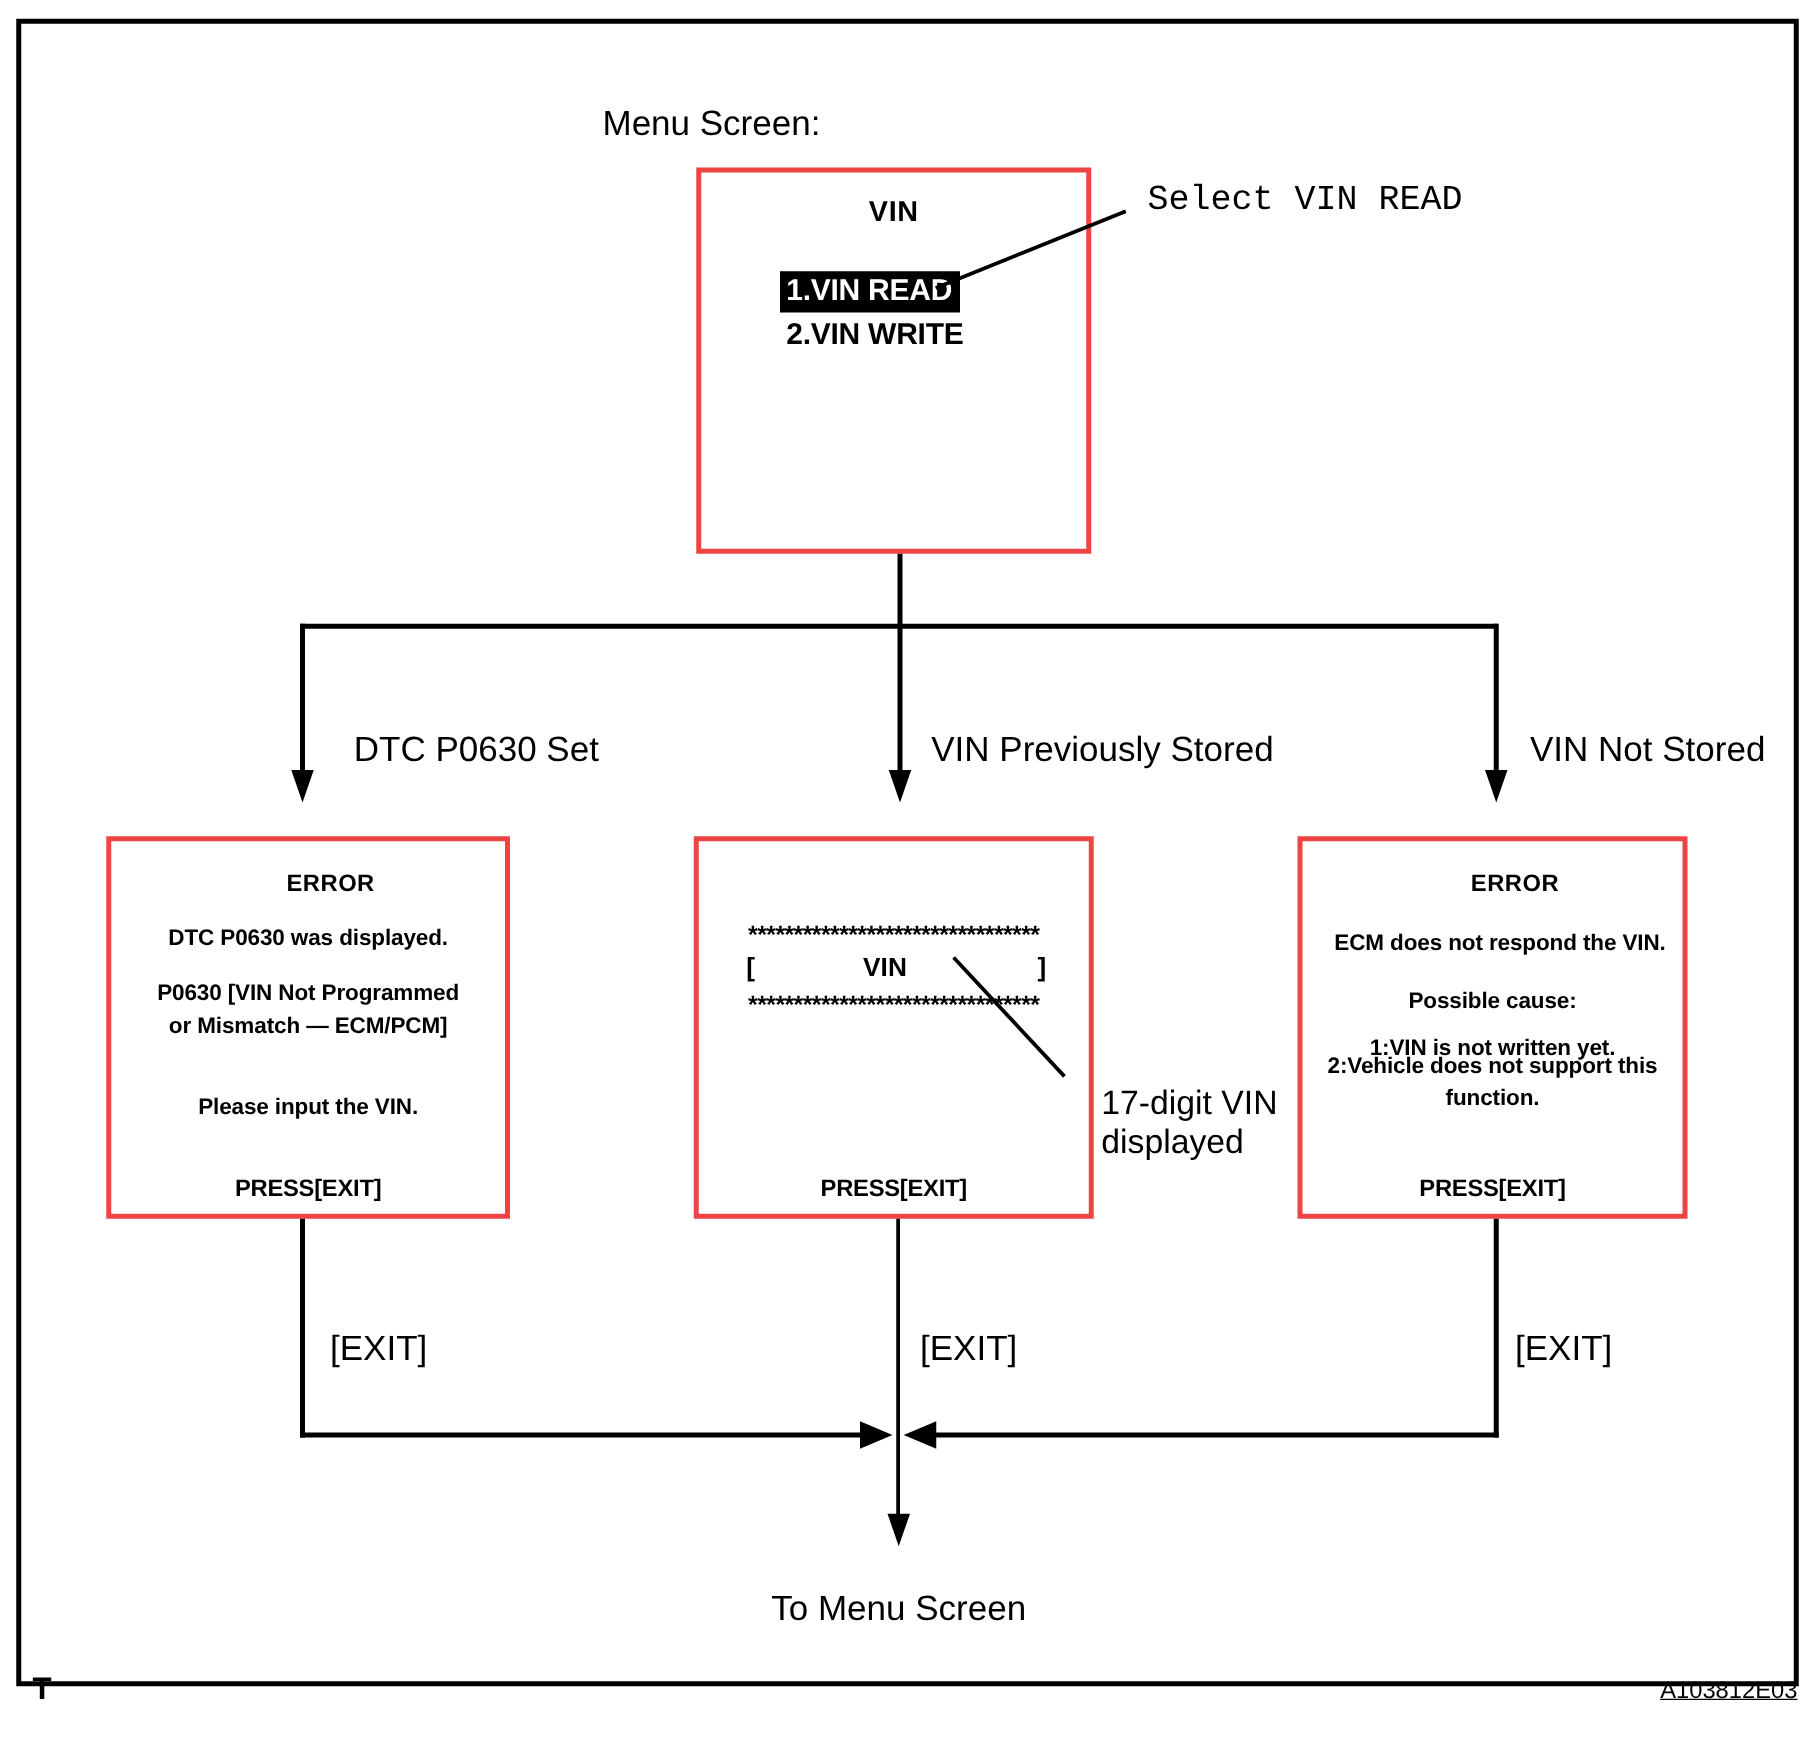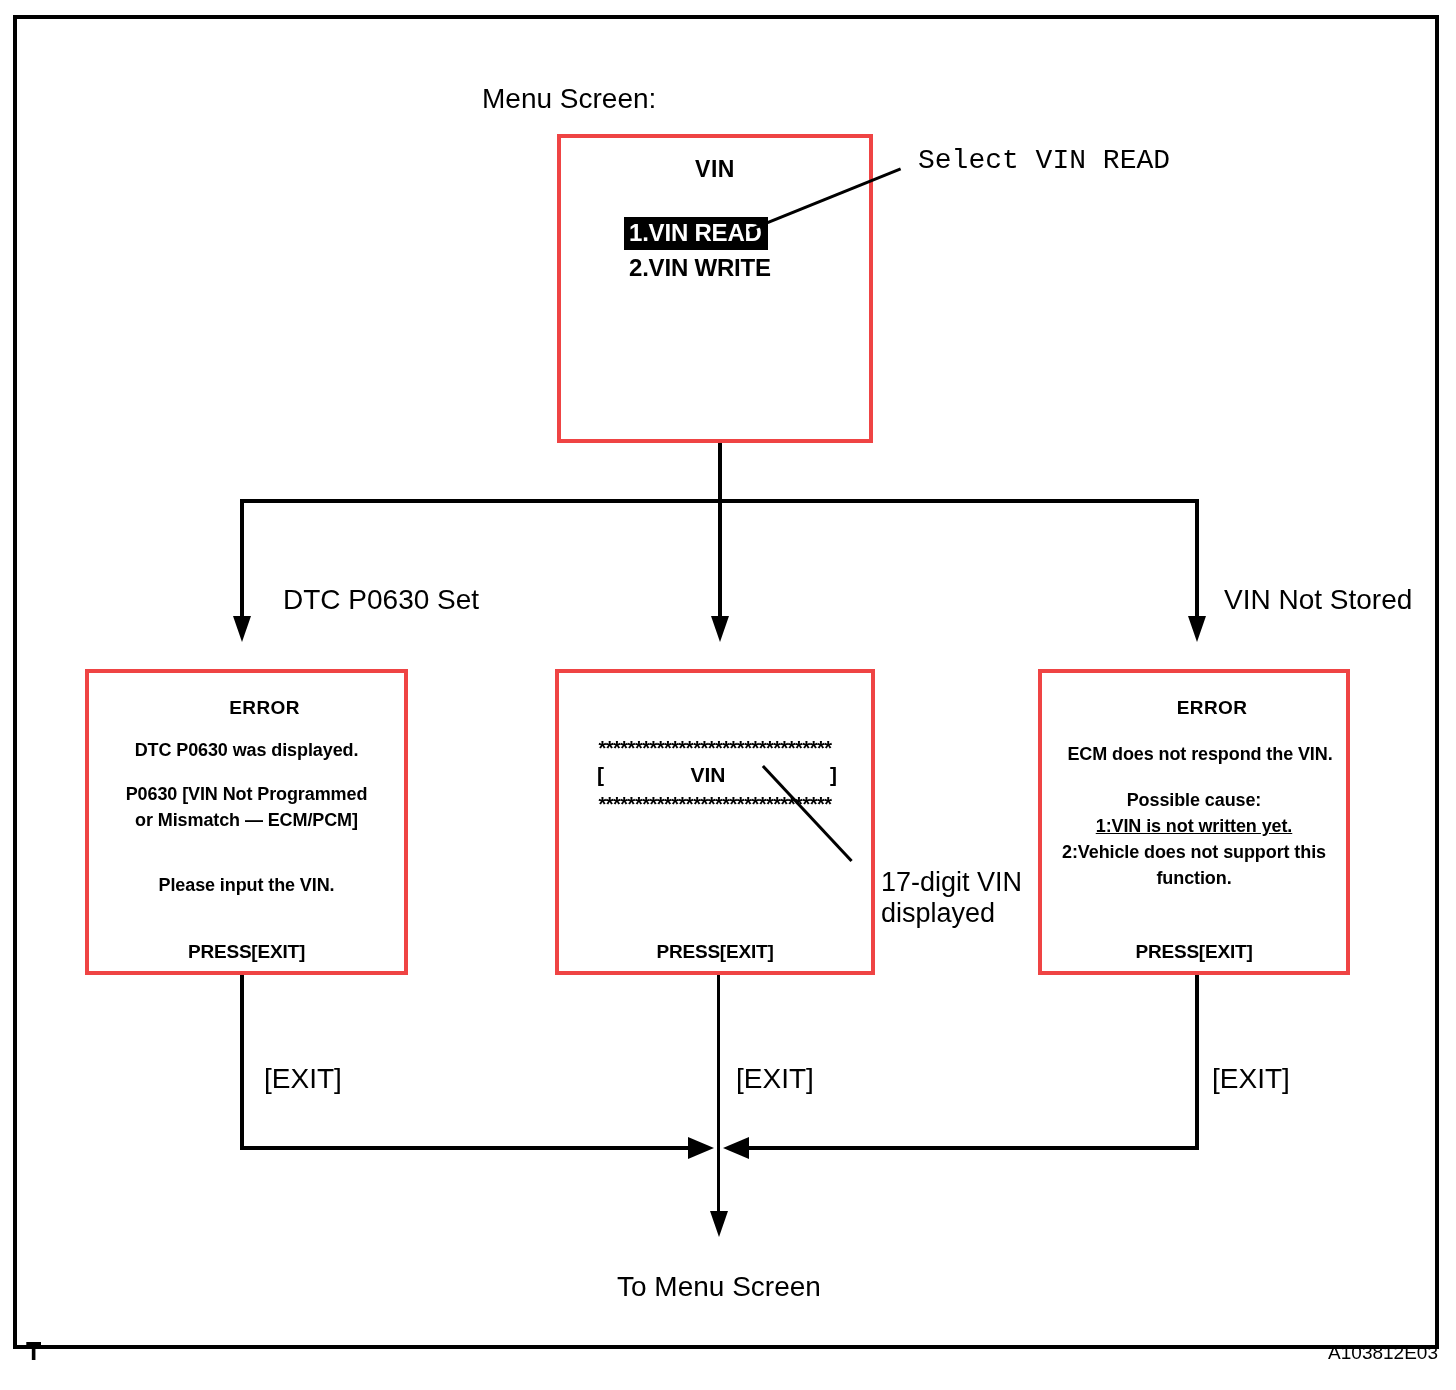--- a/index.html
+++ b/index.html
@@ -137,20 +137,21 @@
 
   #corner-t {
     position: absolute; left: 26px; top: 1337px;
     font-size: 25px; font-weight: bold;
     font-family: "Liberation Sans", sans-serif;
   }
   #figure-id {
     position: absolute; right: 18px; top: 1342px;
     font-size: 19px;
     font-family: "Liberation Sans", sans-serif;
+    text-decoration: underline;
   }
 </style>
 </head>
 <body>
 
 <div id="page">
 
   <div id="frame"></div>
 
   <div class="lbl" style="left:482px; top:84px; font-size:28px;">Menu Screen:</div>
@@ -167,20 +168,21 @@
   <div class="vline-thick" style="left:718px; top:443px; height:59px;"></div>
 
   <div class="hline-thick" style="left:240px; top:499px; width:958px;"></div>
 
   <div class="vline-thick" style="left:240px; top:499px; height:120px;"></div>
   <div class="arrow-down" style="left:233px; top:616px;"></div>
   <div class="lbl" style="left:283px; top:585px; font-size:28px;">DTC P0630 Set</div>
 
   <div class="vline-thick" style="left:718px; top:499px; height:120px;"></div>
   <div class="arrow-down" style="left:711px; top:616px;"></div>
+  <div class="lbl" style="left:745px; top:585px; font-size:28px;">VIN Previously Stored</div>
 
   <div class="vline-thick" style="left:1195px; top:499px; height:120px;"></div>
   <div class="arrow-down" style="left:1188px; top:616px;"></div>
   <div class="lbl" style="left:1224px; top:585px; font-size:28px;">VIN Not Stored</div>
 
   <div class="screen screen-lower" id="err-left">
     <div class="sc-line sc-head" style="top:22px;">ERROR</div>
     <div class="sc-line" style="top:66px;">DTC P0630 was displayed.</div>
     <div class="sc-line" style="top:110px;">P0630  [VIN Not Programmed</div>
     <div class="sc-line" style="top:136px;">or Mismatch — ECM/PCM]</div>
@@ -200,21 +202,21 @@
   </div>
 
   <div class="leader" style="left:764px; top:765px; width:130px; transform:rotate(47deg);"></div>
   <div class="lbl" style="left:881px; top:868px; font-size:27px;">17-digit VIN</div>
   <div class="lbl" style="left:881px; top:899px; font-size:27px;">displayed</div>
 
   <div class="screen screen-lower" id="err-right">
     <div class="sc-line sc-head" style="top:22px;">ERROR</div>
     <div class="sc-line" style="top:70px;padding-left:12px;">ECM does not respond the VIN.</div>
     <div class="sc-line" style="top:116px;">Possible cause:</div>
-    <div class="sc-line" style="top:142px;text-decoration:underline;">1:VIN is not written yet.</div>
+    <div class="sc-line" style="top:154px;">1:VIN is not written yet.</div>
     <div class="sc-line" style="top:168px;">2:Vehicle does not support this</div>
     <div class="sc-line" style="top:194px;">function.</div>
     <div class="sc-line sc-press" style="top:266px;">PRESS[EXIT]</div>
   </div>
 
   <div class="vline-thick" style="left:240px; top:975px; height:175px;"></div>
   <div class="hline-thick" style="left:240px; top:1146px; width:455px;"></div>
   <div class="arrow-right" style="left:688px; top:1137px;"></div>
   <div class="lbl" style="left:264px; top:1064px; font-size:28px;">[EXIT]</div>
 

